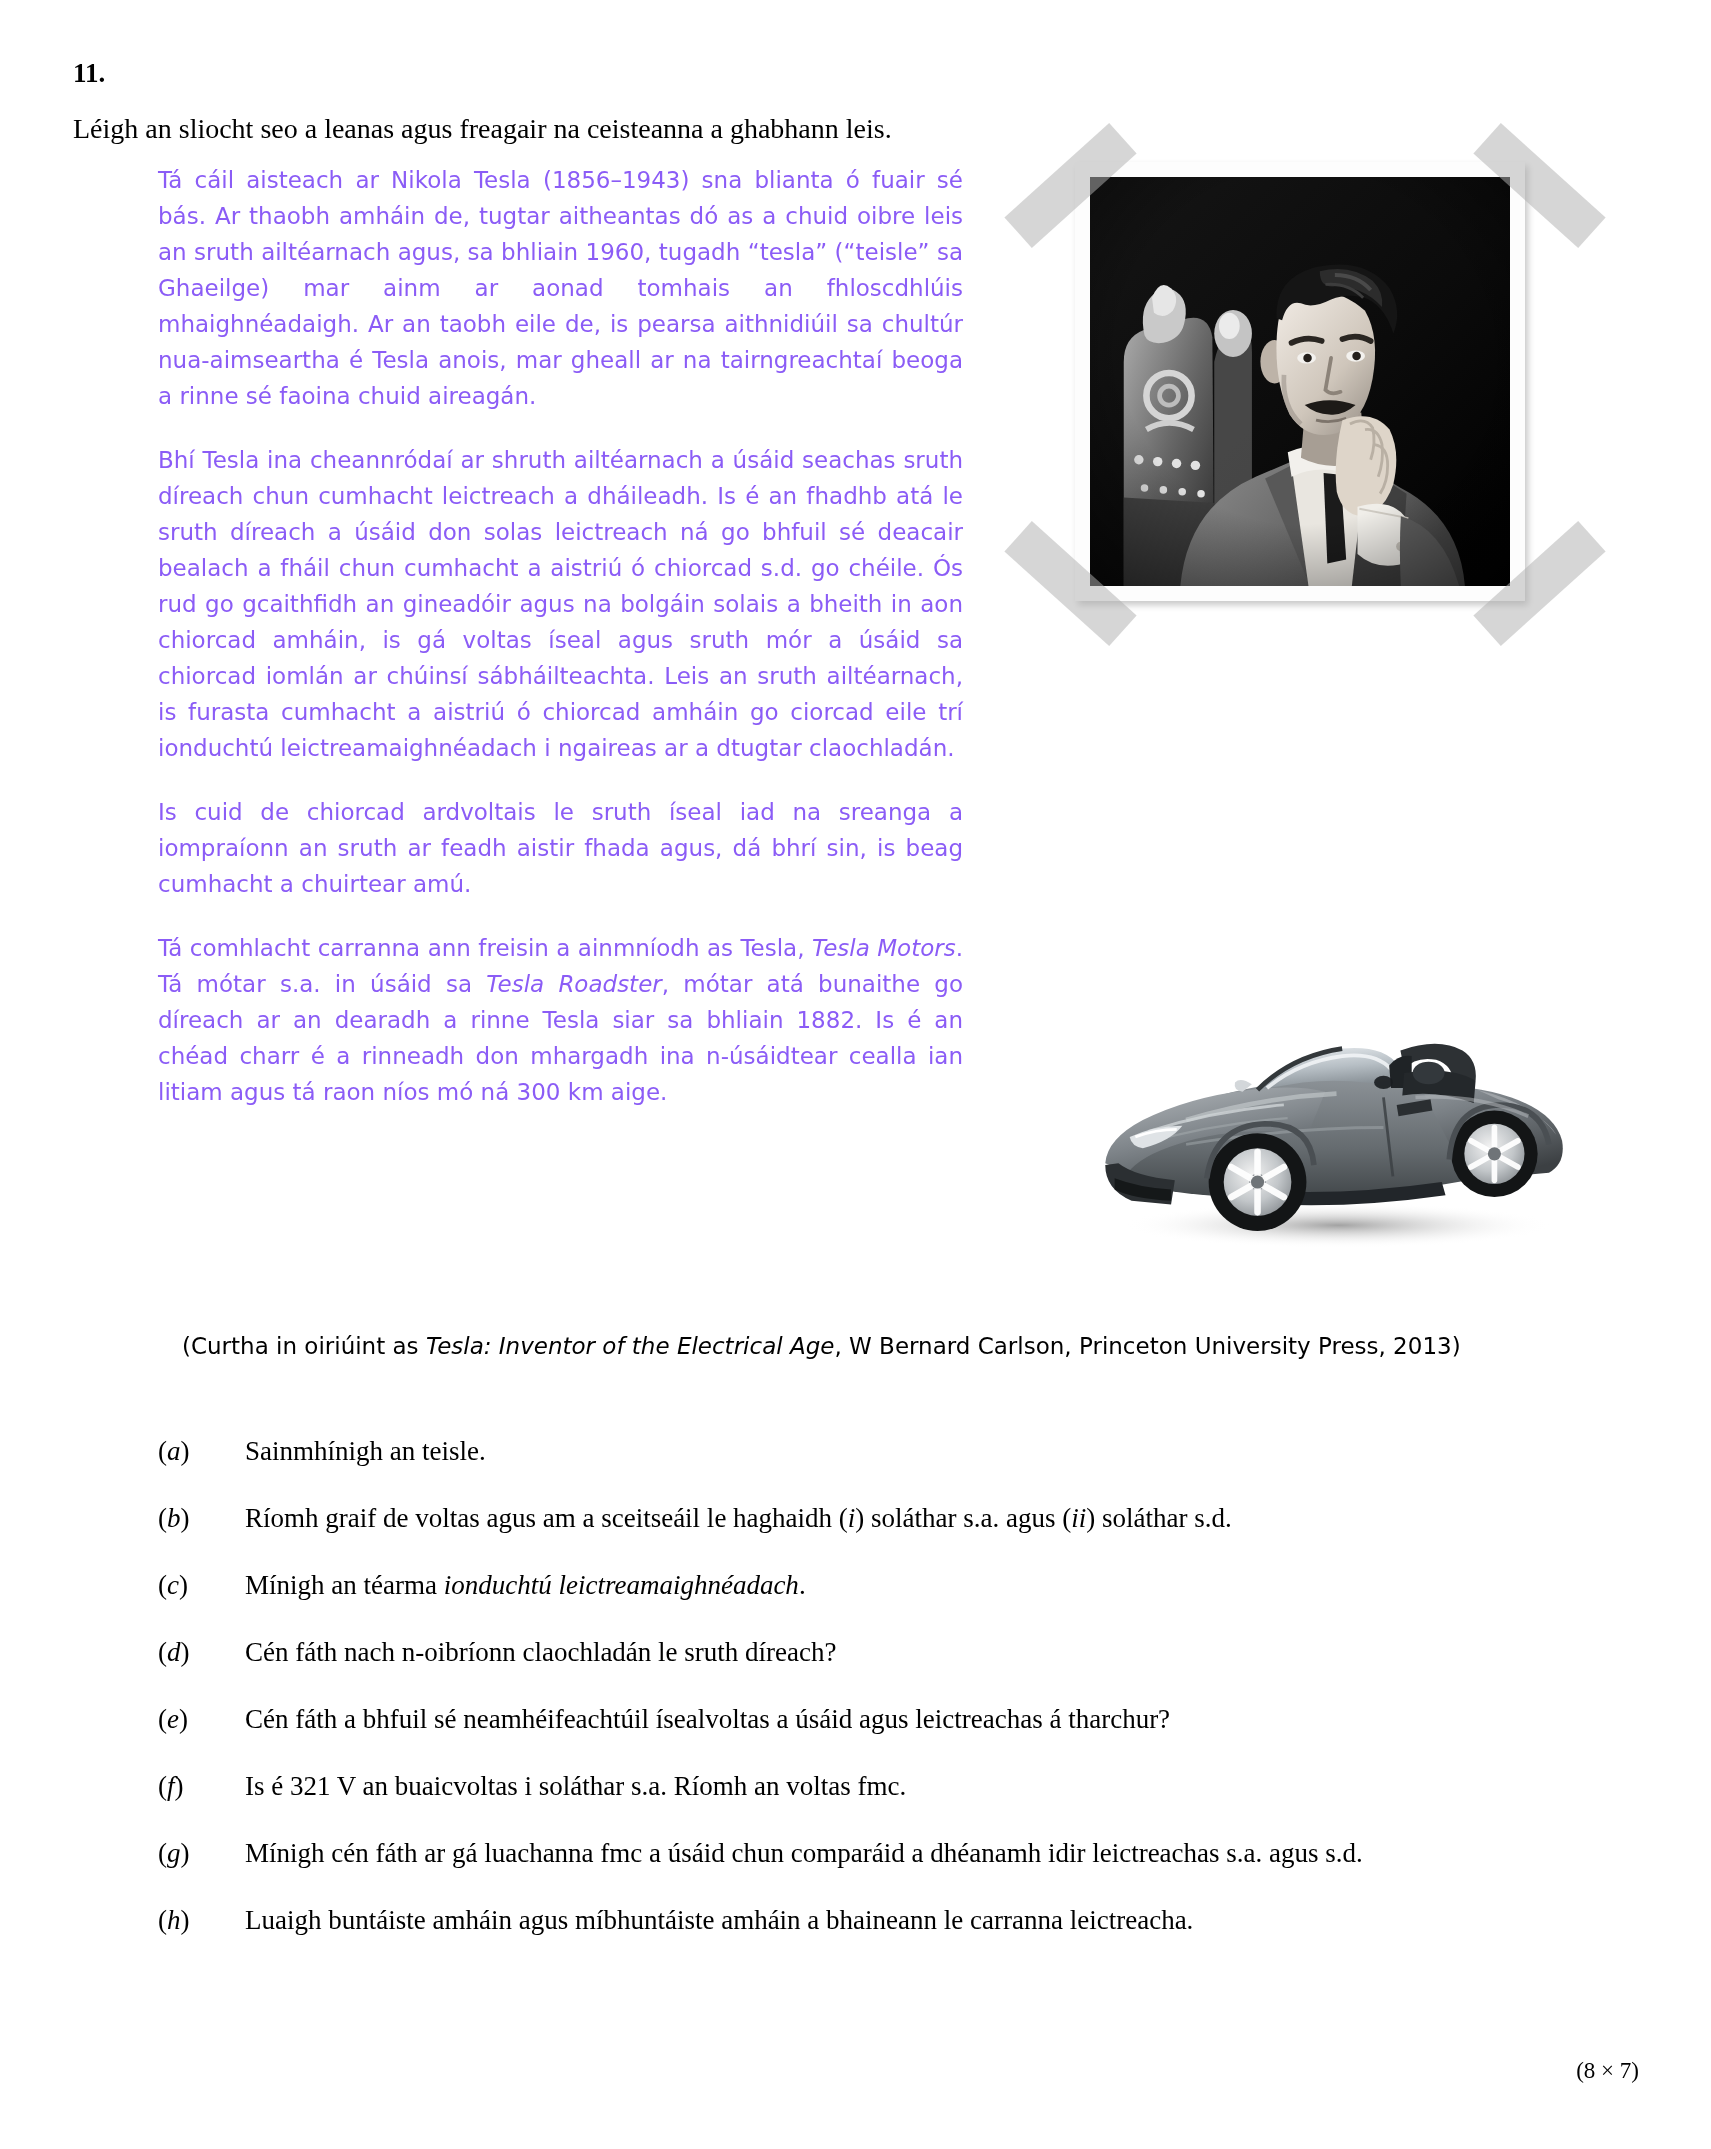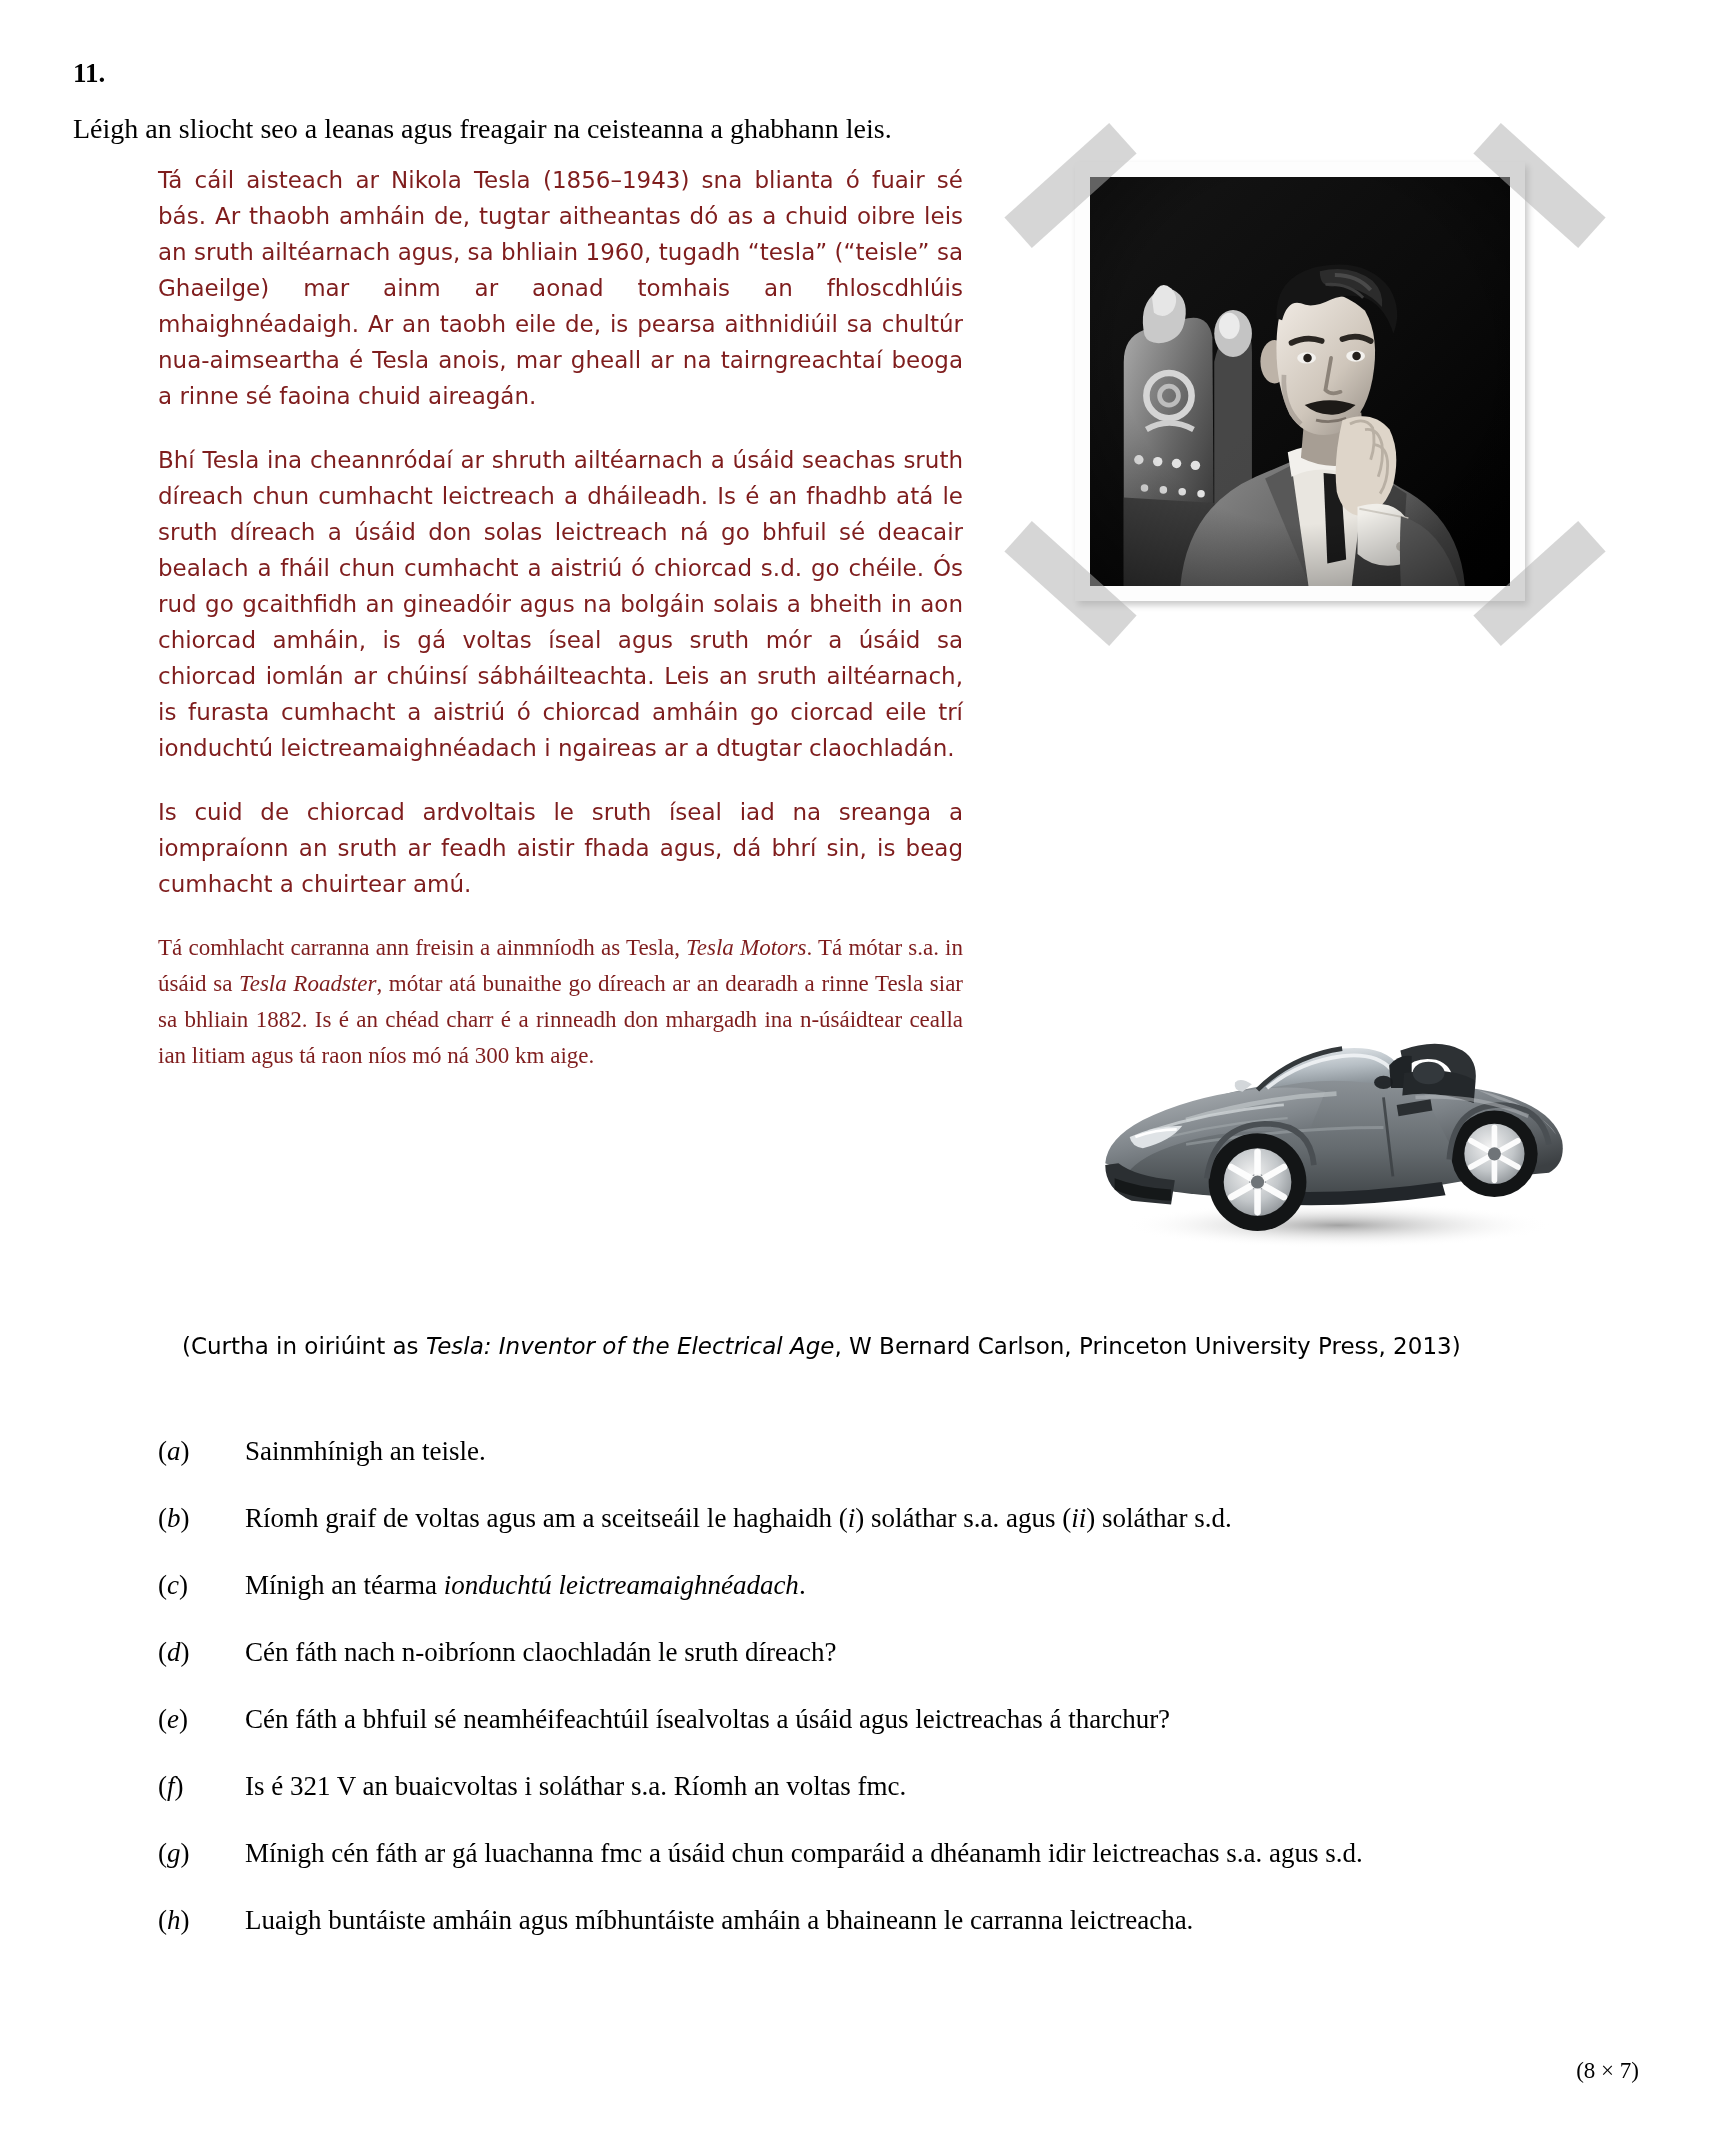--- a/index.html
+++ b/index.html
@@ -42,26 +42,26 @@
   .passage {
     position: absolute;
     left: 158px;
     top: 162px;
     width: 805px;
     font-family: "DejaVu Sans", "Liberation Sans", sans-serif;
     font-size: 23px;
     line-height: 36px;
     text-align: justify;
     text-justify: inter-word;
-    color: #7f1d1d;
+    color: #8b5cf6;
   }
   .passage p {
     margin: 0 0 28px 0;
   }
-  .passage p:last-child { margin-bottom: 12px; font-family: Liberation Serif, serif; }
+  .passage p:last-child { margin-bottom: 12px; }
   .passage i, .passage em { font-style: italic; }
 
   
   .attribution {
     position: absolute;
     left: 158px;
     top: 1328px;
     width: 1389px;
     font-family: "DejaVu Sans", "Liberation Sans", sans-serif;
     font-size: 23px;

